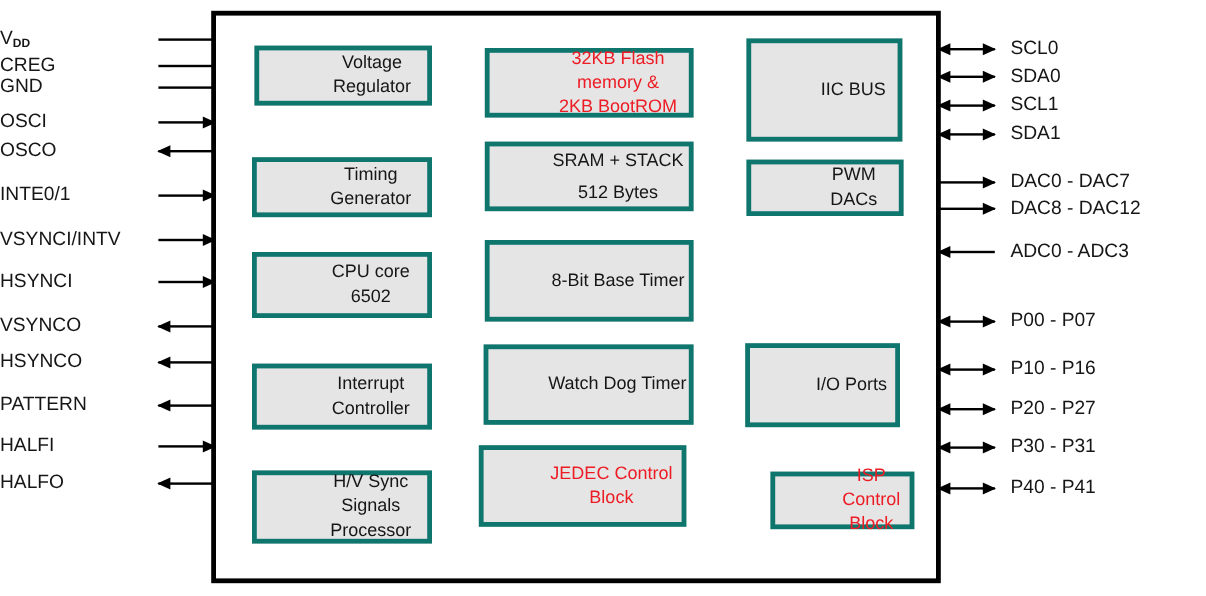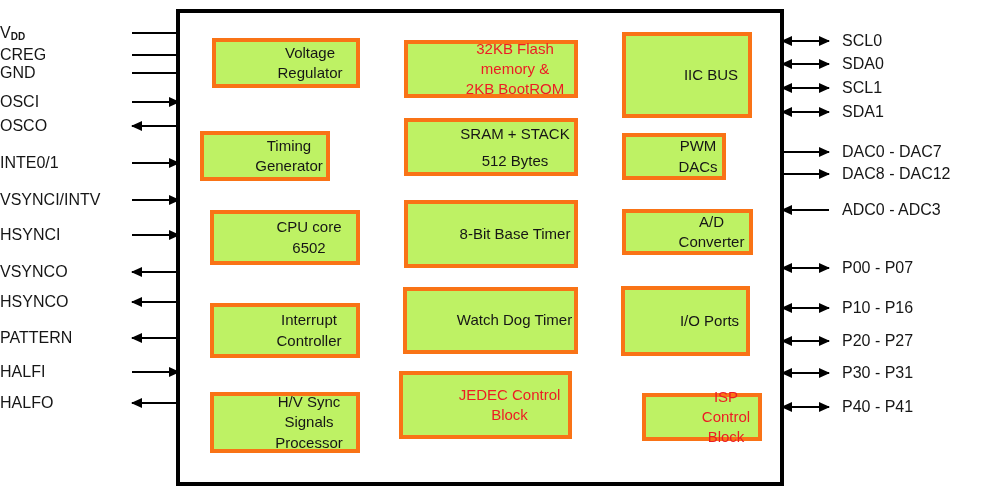--- a/index.html
+++ b/index.html
@@ -4,21 +4,21 @@
 <style>
   html,body{margin:0;padding:0;background:#fff;}
   body{font-family:"Liberation Sans","DejaVu Sans",sans-serif;color:#161616;}
   #stage{position:relative;width:1005px;height:497px;background:#fff;overflow:hidden;}
 
   
   .chip{position:absolute;left:176px;top:9px;width:608px;height:477px;
         border:4px solid #000;box-sizing:border-box;background:#fff;}
 
   
-  .block{position:absolute;border:4px solid #f97316;box-sizing:border-box;background:#bef264;
+  .block{position:absolute;border:4px solid #0f766e;box-sizing:border-box;background:#e5e5e5;
          display:flex;align-items:center;justify-content:center;text-align:center;padding-left:48px;}
   .block-label{font-size:15px;line-height:1.35;white-space:pre-line;color:#161616;}
   .block-label.red{color:#ed1c24;}
   .block-label.wide-lines{line-height:1.8;}
 
   
   .pin-row{position:absolute;display:flex;align-items:center;height:20px;}
   .pin-left{left:0;width:179px;justify-content:space-between;}
   .pin-right{left:782px;}
   .pin-label{font-size:16px;white-space:nowrap;color:#161616;}
@@ -41,21 +41,21 @@
 <body>
 
 <div id="stage">
 
   <div class="chip"></div>
 
   <div class="block" style="left:212px;top:38px;width:148px;height:50px">
     <span class="block-label">Voltage
 Regulator</span>
   </div>
-  <div class="block" style="left:200px;top:131px;width:130px;height:50px">
+  <div class="block" style="left:210px;top:131px;width:150px;height:50px">
     <span class="block-label">Timing Generator</span>
   </div>
   <div class="block" style="left:210px;top:210px;width:150px;height:55px">
     <span class="block-label">CPU core
 6502</span>
   </div>
   <div class="block" style="left:210px;top:303px;width:150px;height:55px">
     <span class="block-label">Interrupt
 Controller</span>
   </div>
@@ -79,25 +79,22 @@
     <span class="block-label">Watch Dog Timer</span>
   </div>
   <div class="block" style="left:399px;top:371px;width:173px;height:68px">
     <span class="block-label red">JEDEC Control
 Block</span>
   </div>
 
   <div class="block" style="left:622px;top:32px;width:130px;height:86px">
     <span class="block-label">IIC BUS</span>
   </div>
-  <div class="block" style="left:622px;top:133px;width:104px;height:47px">
+  <div class="block" style="left:622px;top:133px;width:131px;height:47px">
     <span class="block-label">PWM DACs</span>
-  </div>
-  <div class="block" style="left:622px;top:209px;width:131px;height:46px">
-    <span class="block-label">A/D Converter</span>
   </div>
   <div class="block" style="left:621px;top:286px;width:129px;height:70px">
     <span class="block-label">I/O Ports</span>
   </div>
   <div class="block" style="left:642px;top:393px;width:120px;height:48px">
     <span class="block-label red">ISP Control
 Block</span>
   </div>
 
   <div class="pin-row pin-left" style="top:23px">

